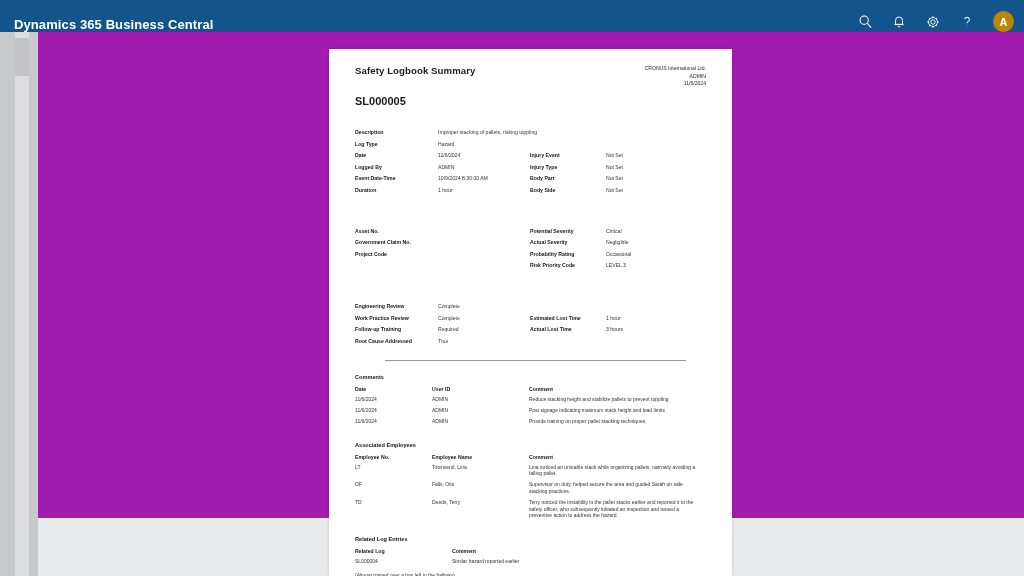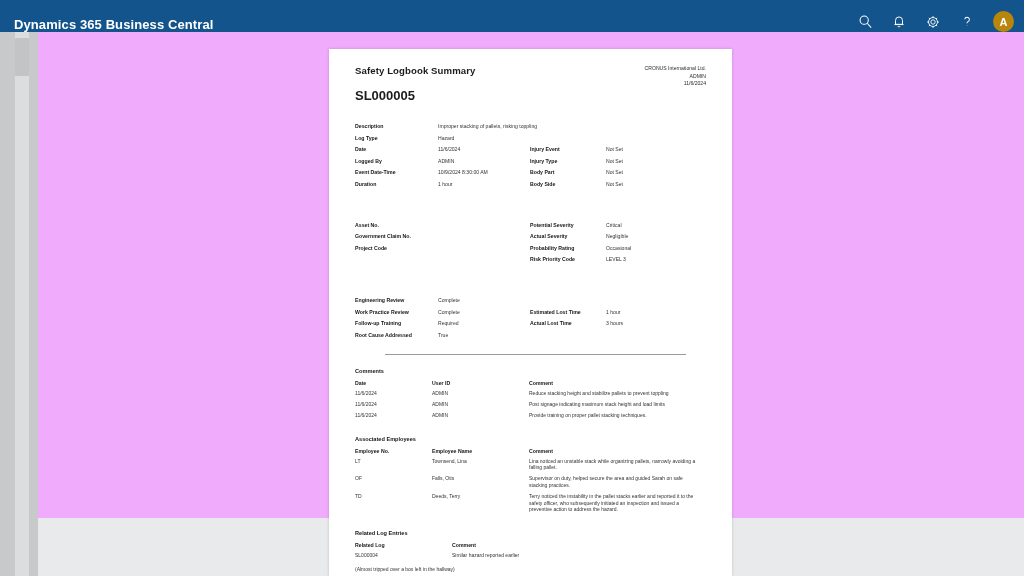--- a/index.html
+++ b/index.html
@@ -63,21 +63,21 @@
     justify-content: center;
     margin-left: 2px;
   }
 
   
   #workspace {
     position: absolute;
     top: 32px; left: 0;
     width: 1024px;
     height: 486px;
-    background: #f0abfc;
+    background: #a21caf;
   }
   #left-gutter {
     position: absolute;
     top: 0; left: 0;
     width: 38px; height: 544px;
     background: #c8c9cb;
   }
   #scroll-track {
     position: absolute;
     top: 0; left: 15px;
@@ -112,24 +112,24 @@
     justify-content: space-between;
     align-items: flex-start;
   }
   .rpt-title {
     font-size: 9.6px;
     font-weight: bold;
     line-height: 12px;
     letter-spacing: 0.1px;
   }
   .rpt-subtitle {
-    font-size: 13px;
+    font-size: 11px;
     font-weight: bold;
     line-height: 11px;
-    margin-top: 13px;
+    margin-top: 19px;
   }
   .rpt-meta {
     text-align: right;
     font-size: 5.1px;
     line-height: 7.6px;
     color: #2a2a2a;
   }
 
   
   .fields {

